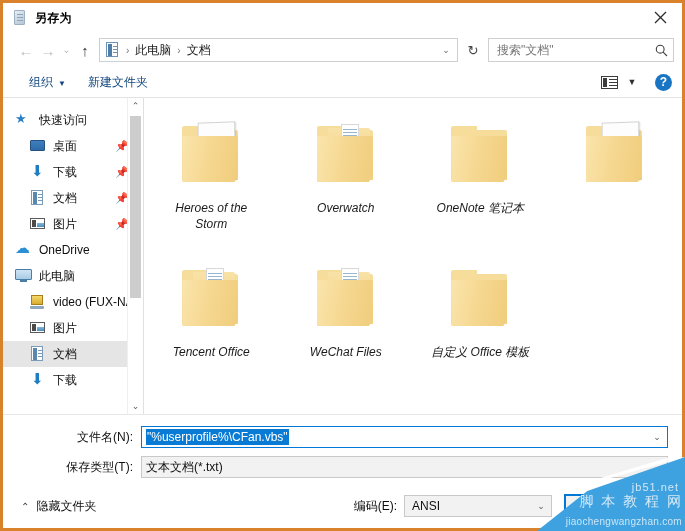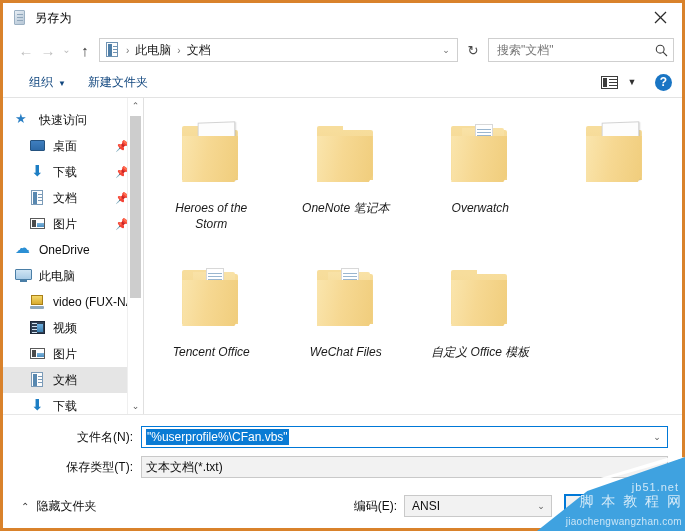--- a/index.html
+++ b/index.html
@@ -69,20 +69,21 @@
     position:absolute;
     left: 2px; top: 3px;
     width: 6px; height: 1px;
     background: #8fa6ba;
     box-shadow: 0 3px 0 #8fa6ba, 0 6px 0 #8fa6ba;
   }
   .title-text {
     font-size: 12px;
     color: #000;
     letter-spacing: .3px;
+    font-weight: bold;
   }
   .close-btn {
     position: absolute;
     right: 0; top: 0;
     width: 44px; height: 29px;
     display: flex; align-items: center; justify-content: center;
     cursor: default;
   }
   .close-btn svg { display:block; }
 
@@ -810,26 +811,20 @@
                 <span class="sb-label">此电脑</span>
               </div>
               <div class="sb-row indent1">
                 <span class="sb-ico ico-drive">
                   <span class="m"></span>
                   <span class="b"></span>
                 </span>
                 <span class="sb-label">video (FUX-NA</span>
               </div>
               <div class="sb-row indent1">
-                <span class="sb-ico ico-video">
-                  <span class="f"></span>
-                </span>
-                <span class="sb-label">视频</span>
-              </div>
-              <div class="sb-row indent1">
                 <span class="sb-ico ico-pic">
                   <span class="f"></span>
                 </span>
                 <span class="sb-label">图片</span>
               </div>
               <div class="sb-row indent1 selected">
                 <span class="sb-ico ico-doc">
                   <span class="d"></span>
                 </span>
                 <span class="sb-label">文档</span>
@@ -851,28 +846,20 @@
               <div class="file-cell">
                 <span class="file-icon">
                   <span class="fold-tabtop"></span>
                   <span class="fold-back"></span>
                   <span class="fold-page">
                     <span class="glyph"></span>
                   </span>
                   <span class="fold-front"></span>
                 </span>
                 <span class="file-label">Heroes of the Storm</span>
-              </div>
-              <div class="file-cell">
-                <span class="file-icon">
-                  <span class="fold-tabtop"></span>
-                  <span class="fold-back"></span>
-                  <span class="fold-front"></span>
-                </span>
-                <span class="file-label">OneNote 笔记本</span>
               </div>
               <div class="file-cell">
                 <span class="file-icon">
                   <span class="fold-tabtop"></span>
                   <span class="fold-back"></span>
                   <span class="fold-leaf2"></span>
                   <span class="fold-stack">
                     <span class="ln" style="top:4px"></span>
                     <span class="ln" style="top:7px"></span>
                     <span class="ln" style="top:10px"></span>
@@ -885,20 +872,28 @@
                     <span class="img"></span>
                   </span>
                   <span class="fold-front"></span>
                 </span>
                 <span class="file-label">Overwatch</span>
               </div>
               <div class="file-cell">
                 <span class="file-icon">
                   <span class="fold-tabtop"></span>
                   <span class="fold-back"></span>
+                  <span class="fold-front"></span>
+                </span>
+                <span class="file-label">OneNote 笔记本</span>
+              </div>
+              <div class="file-cell">
+                <span class="file-icon">
+                  <span class="fold-tabtop"></span>
+                  <span class="fold-back"></span>
                   <span class="fold-page">
                     <span class="glyph"></span>
                   </span>
                   <span class="fold-front"></span>
                 </span>
               </div>
               <div class="file-cell">
                 <span class="file-icon">
                   <span class="fold-tabtop"></span>
                   <span class="fold-back"></span>

